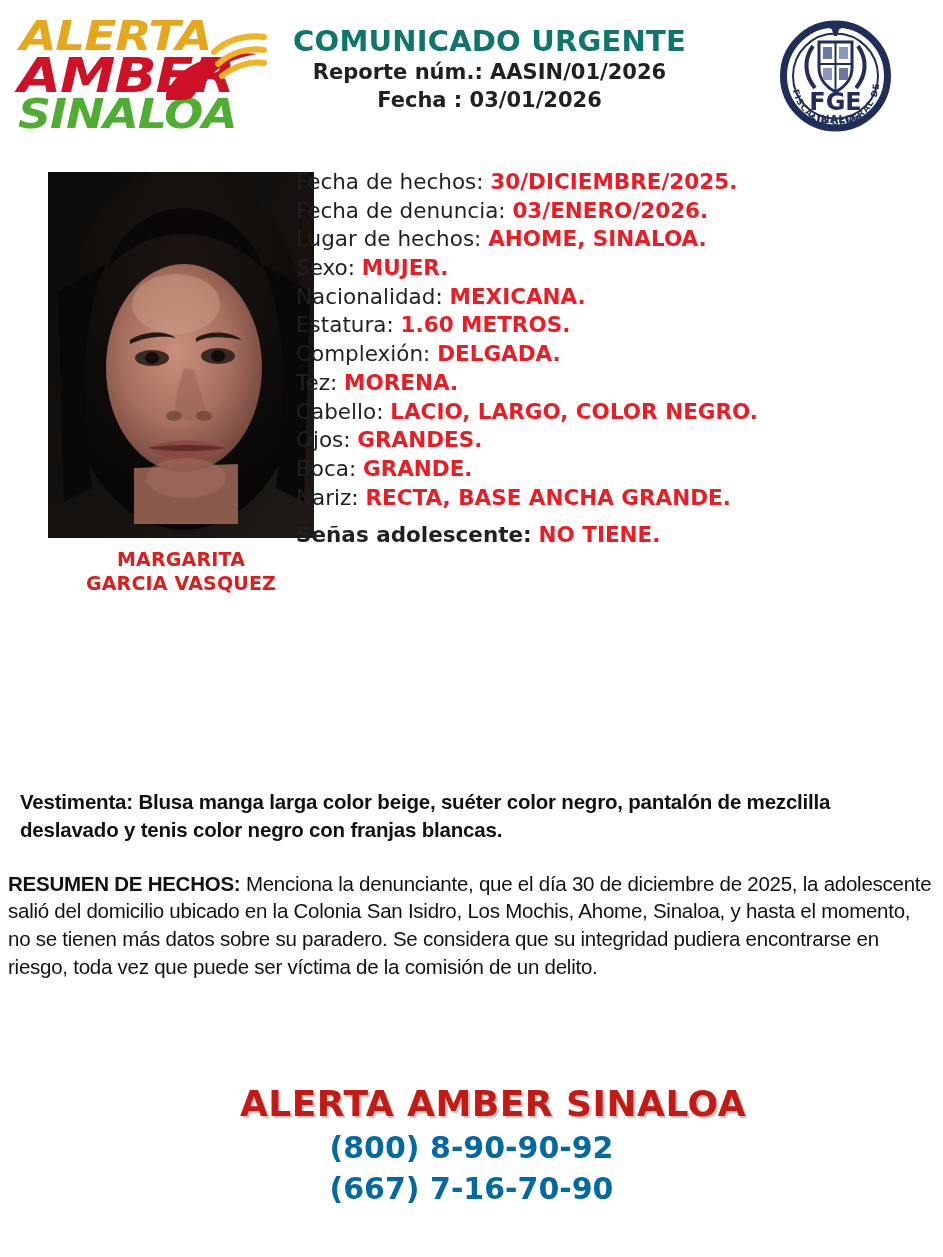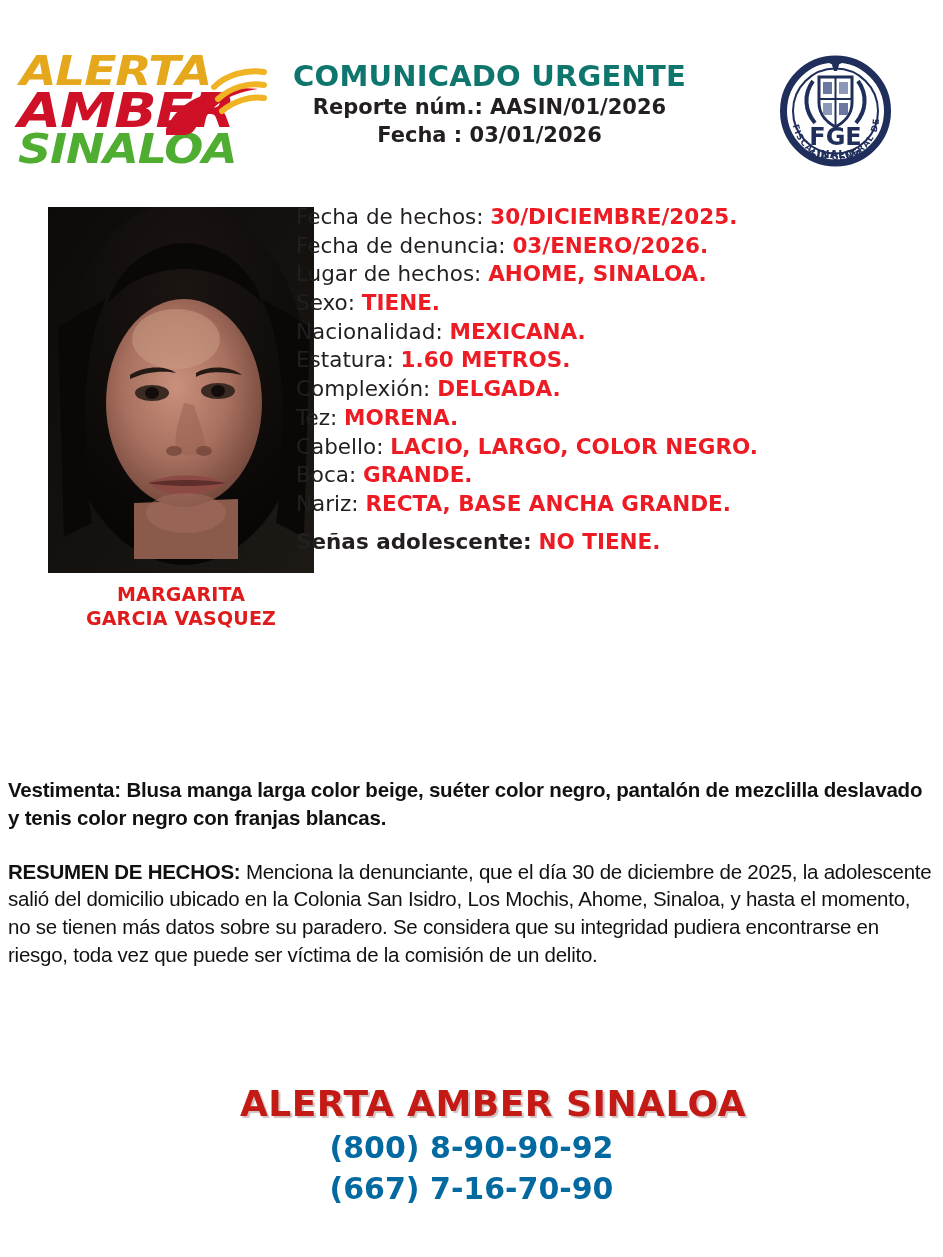--- a/index.html
+++ b/index.html
@@ -14,21 +14,20 @@
     position: relative;
     font-family: "Liberation Sans", sans-serif;
     color: #1a1a1a;
     overflow: hidden;
   }
 
   
   .header {
     position: relative;
     height: 160px;
-    margin-top: 35px;
   }
 
   
   .amber-logo {
     position: absolute;
     left: 18px;
     top: 18px;
     width: 240px;
     height: 135px;
   }
@@ -164,21 +163,21 @@
     left: 8px;
     top: 776px;
     width: 930px;
   }
   .vestimenta {
     font-family: "Liberation Sans", sans-serif;
     font-size: 20.5px;
     font-weight: bold;
     line-height: 1.36;
     color: #111;
-    margin: 0;
+    margin: 12px;
     letter-spacing: -0.2px;
   }
   .resumen {
     font-family: "Liberation Sans", sans-serif;
     font-size: 20.5px;
     line-height: 1.35;
     color: #111;
     margin: 26px 0 0 0;
     letter-spacing: -0.25px;
     text-align: left;
@@ -321,26 +320,27 @@
       <div>MARGARITA</div>
       <div>GARCIA VASQUEZ</div>
     </div>
   </div>
 
   <div class="details-col">
 
   <div class="detail-row"><span class="lbl">Fecha de hechos:</span> <span class="val">30/DICIEMBRE/2025.</span></div>
       <div class="detail-row"><span class="lbl">Fecha de denuncia:</span> <span class="val">03/ENERO/2026.</span></div>
       <div class="detail-row"><span class="lbl">Lugar de hechos:</span> <span class="val">AHOME, SINALOA.</span></div>
-      <div class="detail-row"><span class="lbl">Sexo:</span> <span class="val">TIENE.</span></div>
+      <div class="detail-row"><span class="lbl">Sexo:</span> <span class="val">MUJER.</span></div>
       <div class="detail-row"><span class="lbl">Nacionalidad:</span> <span class="val">MEXICANA.</span></div>
       <div class="detail-row"><span class="lbl">Estatura:</span> <span class="val">1.60 METROS.</span></div>
       <div class="detail-row"><span class="lbl">Complexión:</span> <span class="val">DELGADA.</span></div>
       <div class="detail-row"><span class="lbl">Tez:</span> <span class="val">MORENA.</span></div>
       <div class="detail-row"><span class="lbl">Cabello:</span> <span class="val">LACIO, LARGO, COLOR NEGRO.</span></div>
+      <div class="detail-row"><span class="lbl">Ojos:</span> <span class="val">GRANDES.</span></div>
       <div class="detail-row"><span class="lbl">Boca:</span> <span class="val">GRANDE.</span></div>
       <div class="detail-row"><span class="lbl">Nariz:</span> <span class="val">RECTA, BASE ANCHA GRANDE.</span></div>
       <div class="detail-row strong-label senas"><span class="lbl">Señas adolescente:</span> <span class="val">NO TIENE.</span></div>
     </div>
 </div>
 
 <div class="lower-text">
   <p class="vestimenta">
     <span>Vestimenta:</span>
     <span>Blusa manga larga color beige, suéter color negro, pantalón de mezclilla deslavado y tenis color negro con franjas blancas.</span>

